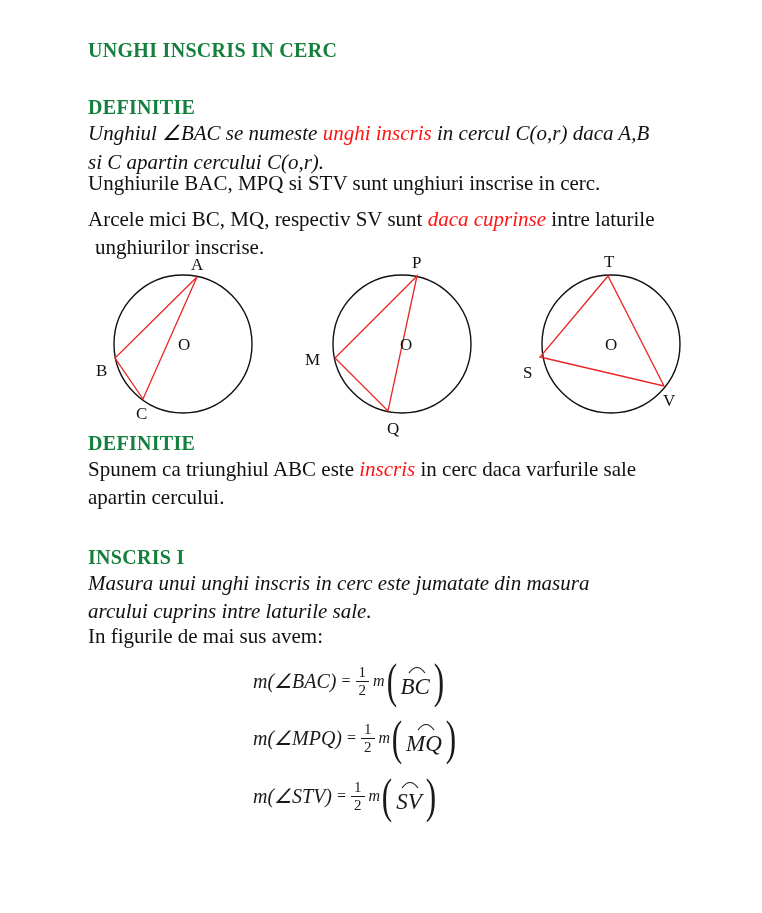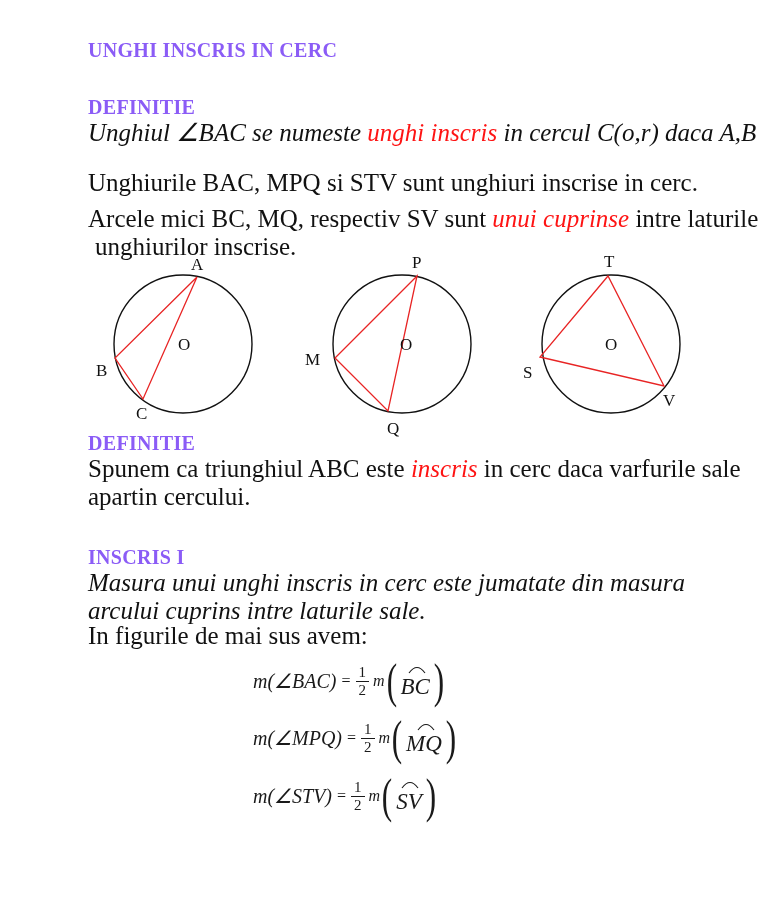--- a/index.html
+++ b/index.html
@@ -10,28 +10,28 @@
     background: #ffffff;
     font-family: "Liberation Serif", serif;
     overflow: hidden;
   }
   .heading {
     position: absolute;
     left: 88px;
     font-family: "Liberation Serif", serif;
     font-weight: bold;
     font-size: 20px;
-    color: #8b5cf6;
+    color: #15803d;
     white-space: nowrap;
     letter-spacing: 0.3px;
   }
   .bodyline {
     position: absolute;
     left: 88px;
-    font-size: 25px;
+    font-size: 21px;
     color: #111111;
     white-space: nowrap;
     line-height: 24px;
   }
   .it { font-style: italic; }
   .red { color: #fe1414; }
   .diaglabel {
     position: absolute;
     font-size: 17px;
     color: #111111;
@@ -82,22 +82,23 @@
 </head>
 <body>
 
 <div id="page">
 
   <div class="heading" style="top:39px;">UNGHI INSCRIS IN CERC</div>
 
   <div class="heading" style="top:96px;">DEFINITIE</div>
 
   <div class="bodyline it" style="top:121px;"><span>Unghiul ∠BAC se numeste </span><span class="red">unghi inscris</span><span> in cercul C(o,r) daca A,B</span></div>
+  <div class="bodyline it" style="top:150px;">si C apartin cercului C(o,r).</div>
   <div class="bodyline" style="top:171px;">Unghiurile BAC, MPQ si STV sunt unghiuri inscrise in cerc.</div>
-  <div class="bodyline" style="top:207px;"><span>Arcele mici BC, MQ, respectiv SV sunt </span><span class="red it">unui cuprinse</span><span> intre laturile</span></div>
+  <div class="bodyline" style="top:207px;"><span>Arcele mici BC, MQ, respectiv SV sunt </span><span class="red it">daca cuprinse</span><span> intre laturile</span></div>
   <div class="bodyline" style="top:235px;margin-left:7px;">unghiurilor inscrise.</div>
 
   <svg id="figures-svg" width="762" height="195" viewBox="0 0 762 195">
     <circle cx="183" cy="94" r="69" fill="none" stroke="#111111" stroke-width="1.4"></circle>
     <polygon points="197,27 115,108 143,149" fill="none" stroke="#e82424" stroke-width="1.3"></polygon>
     <circle cx="402" cy="94" r="69" fill="none" stroke="#111111" stroke-width="1.4"></circle>
     <polygon points="417,26 335,108 388,161" fill="none" stroke="#e82424" stroke-width="1.3"></polygon>
     <circle cx="611" cy="94" r="69" fill="none" stroke="#111111" stroke-width="1.4"></circle>
     <polygon points="608,26 540,107 664,136" fill="none" stroke="#e82424" stroke-width="1.3"></polygon>
   </svg>

